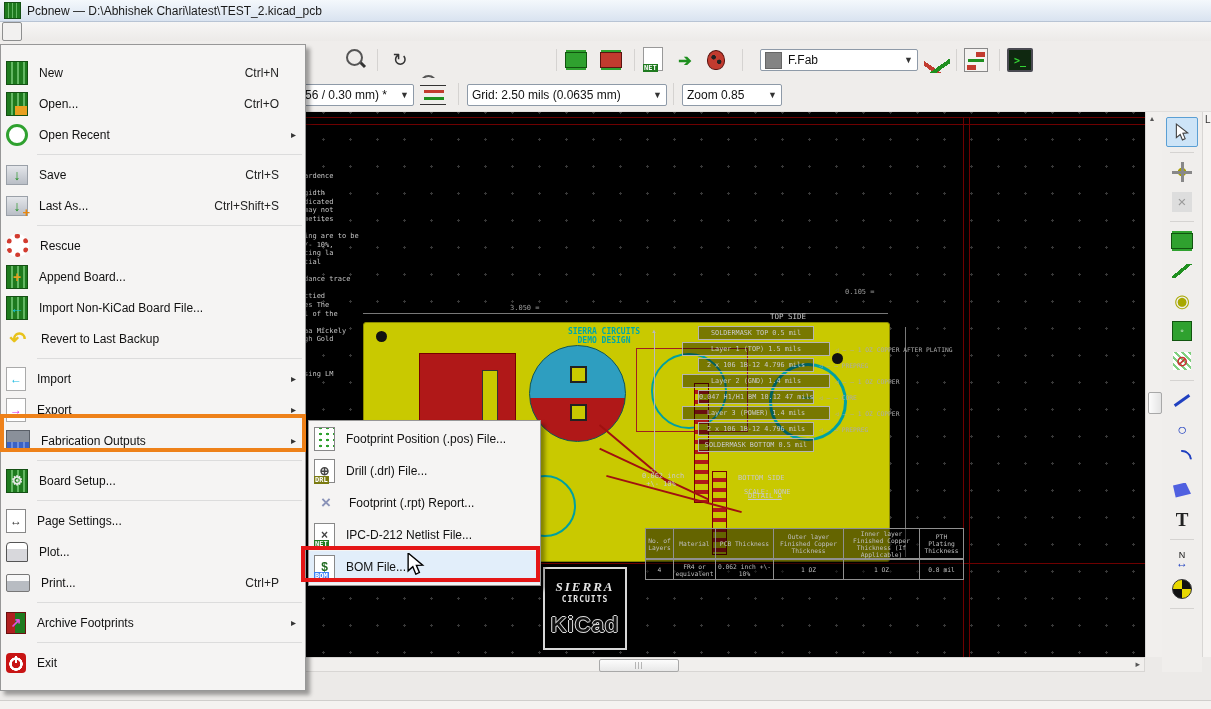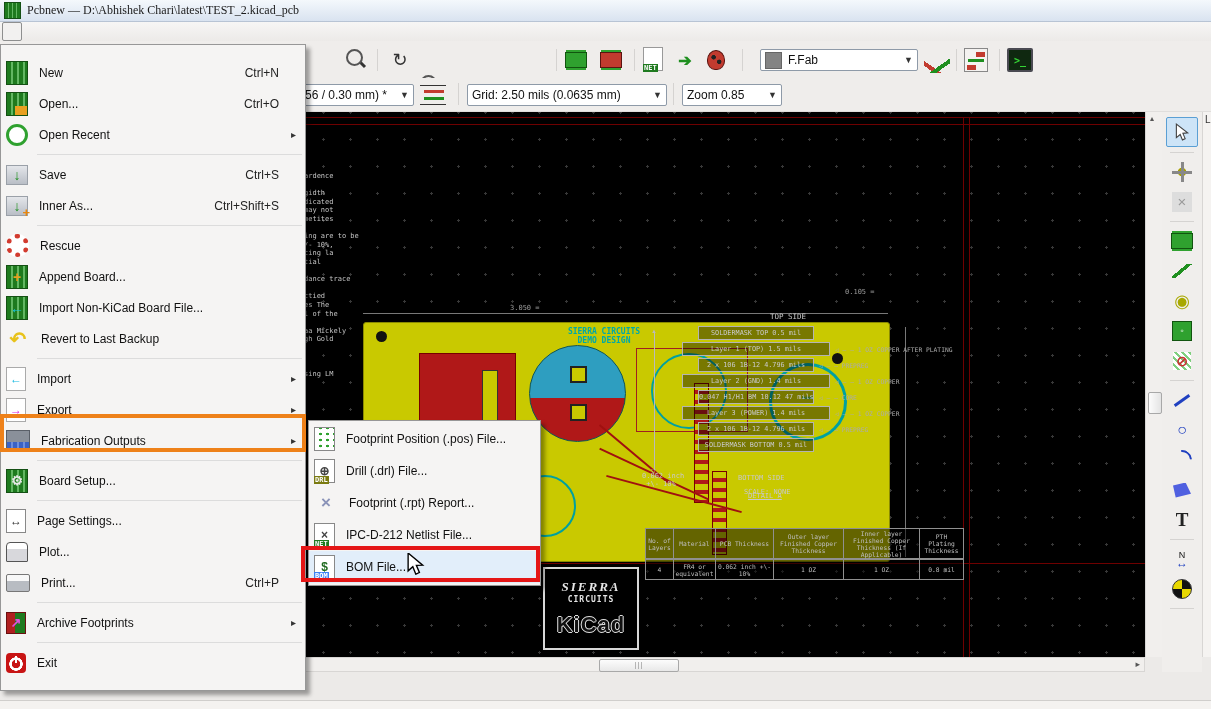--- a/index.html
+++ b/index.html
@@ -3,21 +3,21 @@
 <meta charset="utf-8">
 <style>
   html,body{margin:0;padding:0;background:#555;}
   .app{position:relative;width:1211px;height:709px;background:#ECEAE8;overflow:hidden;
        font-family:"Liberation Sans",sans-serif;-webkit-font-smoothing:antialiased;}
   .abs{position:absolute;}
 
   
   .titlebar{left:0;top:0;width:1211px;height:22px;
     background:linear-gradient(#F4F8FC,#D9E3F0);border-bottom:1px solid #B8C4D4;
-    display:flex;align-items:center;padding-left:4px;box-sizing:border-box;font-family:Liberation Serif, serif;}
+    display:flex;align-items:center;padding-left:4px;box-sizing:border-box;}
   .appicon{width:15px;height:15px;margin-right:6px;
     background:repeating-linear-gradient(90deg,#1E7A1E 0 3px,#63B763 3px 4px);border:1px solid #145014;}
   .title-text{font-size:12px;color:#1A1A1A;}
 
   
   .menubar{left:0;top:22px;width:1211px;height:19px;background:linear-gradient(#F7F6F5,#ECEAE8);
     border-bottom:1px solid #D8D6D4;display:flex;align-items:stretch;padding-left:2px;}
   .mb-item{font-size:12px;color:#111;padding:2px 9px 0 9px;}
   .mb-item.active{background:#F2F1F0;border:1px solid #8E8F8F;border-radius:2px;padding-top:1px;}
 
@@ -80,21 +80,21 @@
   .stk-arrow{position:absolute;left:4px;top:20px;height:138px;border-left:1px solid #BBB;color:#BBB;font-size:6px;}
   .stk-arrow i{position:absolute;left:-4px;font-style:normal;}
   .sub1{position:absolute;color:#C8C8C8;font:7px "DejaVu Sans Mono",monospace;white-space:pre;}
   .tgrid{position:absolute;left:345px;top:416px;display:grid;grid-template-columns:28px 42px 58px 70px 76px 44px;
      border-left:1px solid #909090;border-top:1px solid #909090;background:rgba(0,0,0,.5);}
   .tcell{border-right:1px solid #909090;border-bottom:1px solid #909090;color:#BFBFBF;
      font:6.3px "DejaVu Sans Mono",monospace;display:flex;align-items:center;justify-content:center;
      text-align:center;padding:1px;box-sizing:border-box;line-height:7px;}
   .tgrid.hdr .tcell{height:30px;}
   .tgrid.bdy .tcell{height:20px;}
-  .logo{position:absolute;left:243px;top:455px;width:96px;height:83px;background:#000;border:2px solid #D8D8D8;
+  .logo{position:absolute;left:243px;top:455px;width:84px;height:83px;background:#000;border:2px solid #D8D8D8;
      color:#E4E4E4;text-align:center;box-sizing:border-box;}
   .logo .l1{font:italic bold 13px "Liberation Serif",serif;letter-spacing:2px;margin-top:10px;}
   .logo .l2{font:bold 8px "DejaVu Sans Mono",monospace;letter-spacing:1px;}
   .logo .l3{font:bold 22px "Liberation Sans",sans-serif;margin-top:8px;letter-spacing:1px;
      color:#111;text-shadow:-1px 0 #DDD,1px 0 #DDD,0 -1px #DDD,0 1px #DDD;}
   .tbl-lines{position:absolute;left:345px;top:453px;}
   .rline{font:7.5px "DejaVu Sans Mono",monospace;color:#B02020;height:12px;white-space:pre;}
   .comp{position:absolute;}
 
   
@@ -506,21 +506,21 @@
       <span class="arr">▸</span>
     </div>
       <div class="mi group">
       <span class="mic save-icon">↓</span>
       <span class="lbl">Save</span>
       <span class="sc">Ctrl+S</span>
       <span class="arr"></span>
     </div>
       <div class="mi">
       <span class="mic save-as-icon">↓</span>
-      <span class="lbl">Inner As...</span>
+      <span class="lbl">Last As...</span>
       <span class="sc">Ctrl+Shift+S</span>
       <span class="arr"></span>
     </div>
       <div class="mi group">
       <span class="mic rescue-icon"></span>
       <span class="lbl">Rescue</span>
       <span class="sc"></span>
       <span class="arr"></span>
     </div>
       <div class="mi">

